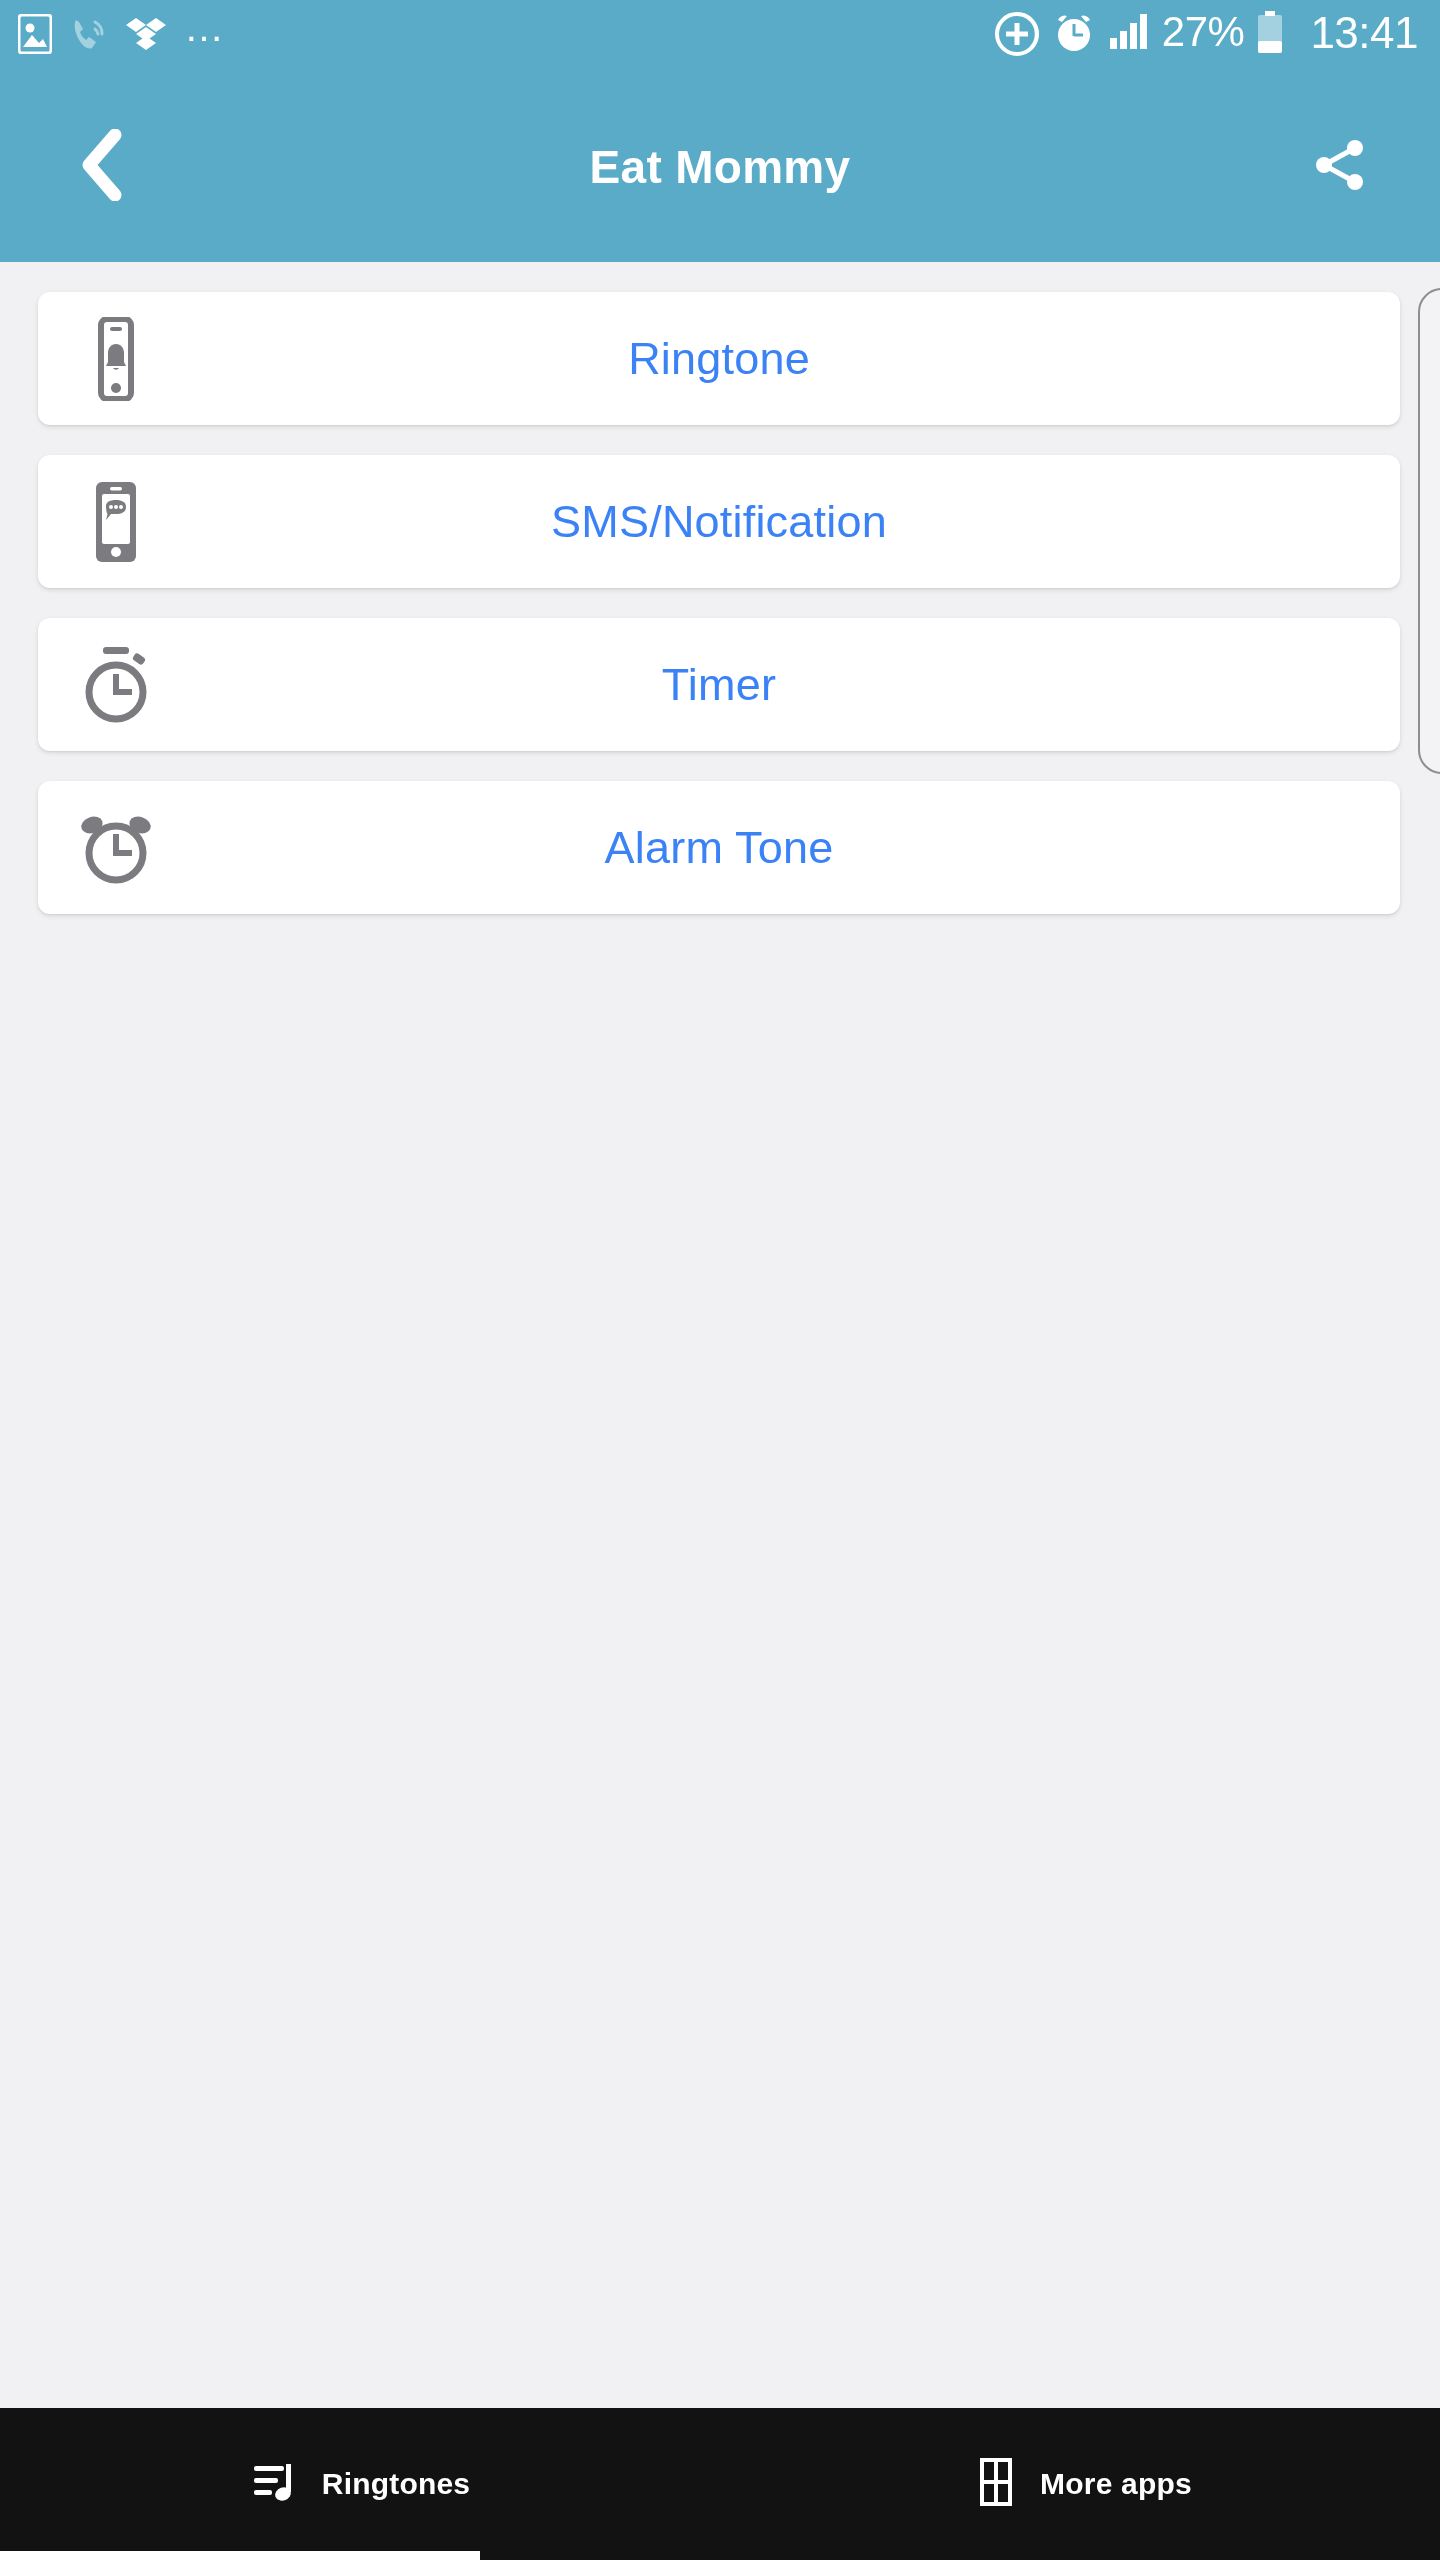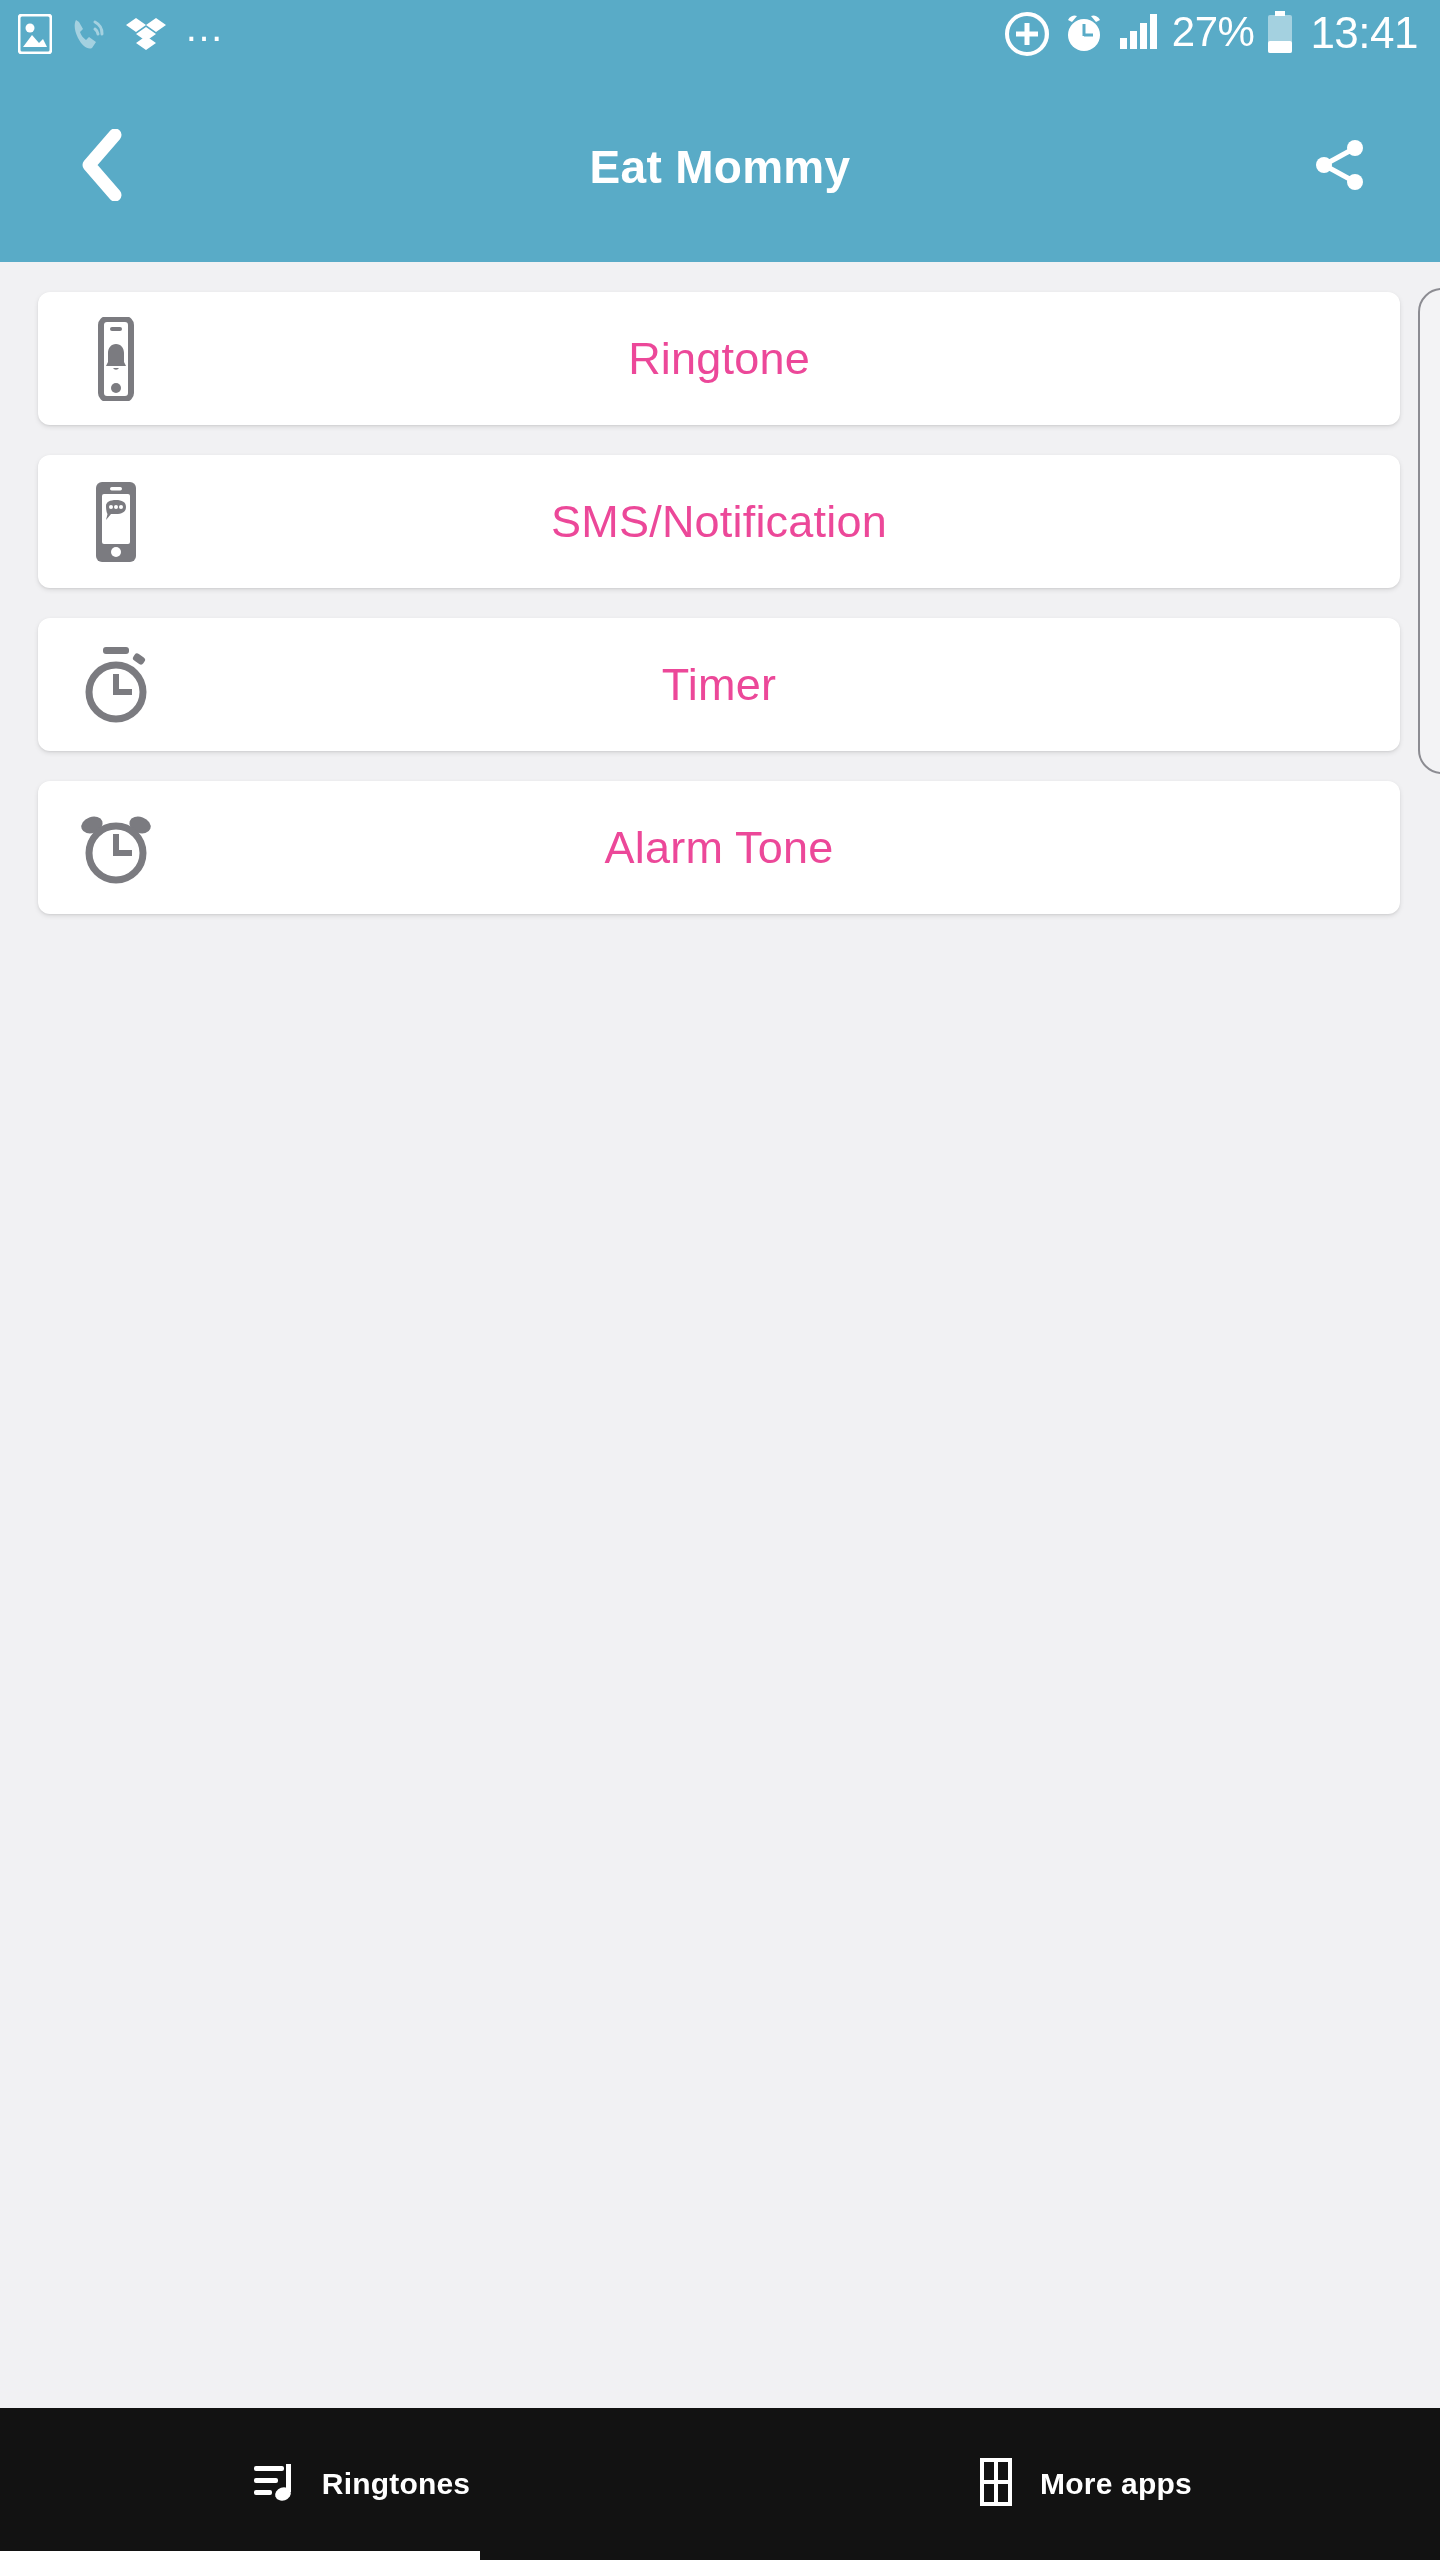--- a/index.html
+++ b/index.html
@@ -42,21 +42,21 @@
     font-weight: 400;
     letter-spacing: -0.5px;
     line-height: 1;
   }
   .status-clock {
     color: #ffffff;
     font-size: 44px;
     font-weight: 400;
     letter-spacing: -0.5px;
     line-height: 1;
-    margin-left: 4px;
+    margin-left: 14px;
   }
   .dots-icon {
     color: #ffffff;
     font-size: 40px;
     line-height: 0.4;
     letter-spacing: 2px;
     padding-bottom: 18px;
   }
 
   
@@ -120,21 +120,21 @@
     display: flex;
     align-items: center;
     justify-content: center;
     flex: 0 0 auto;
   }
   .card-label {
     position: absolute;
     left: 0; right: 0;
     text-align: center;
     font-size: 45px;
-    color: #ec4899;
+    color: #3b82f6;
     font-weight: 400;
     letter-spacing: 0.2px;
   }
 
   
   .edge-panel {
     position: absolute;
     top: 26px;
     left: 1418px;
     width: 60px;

